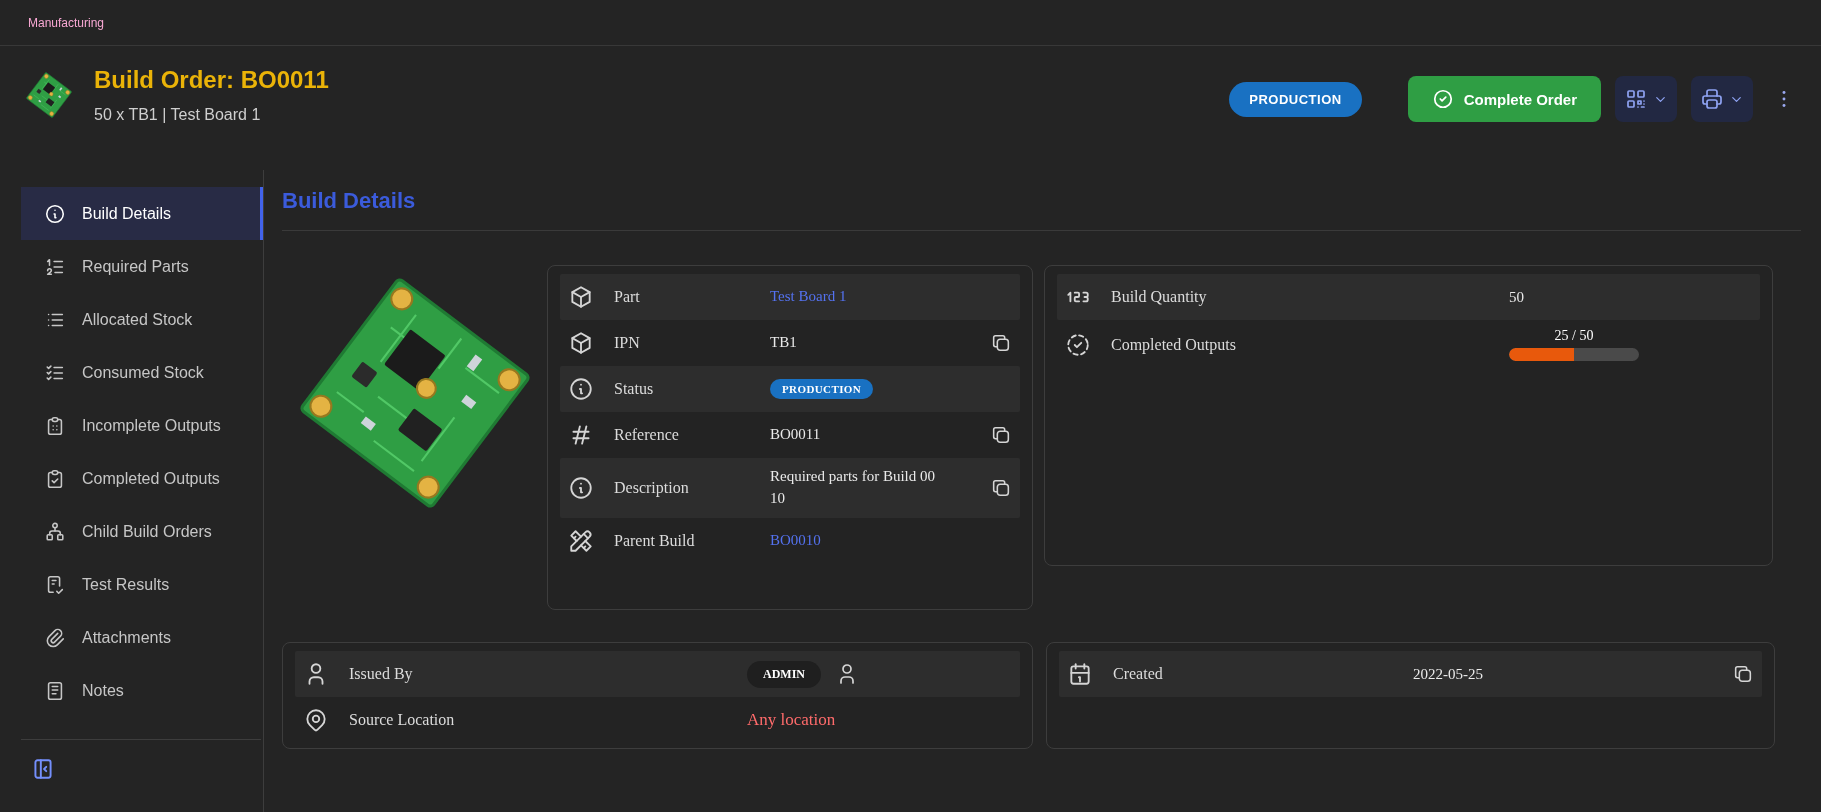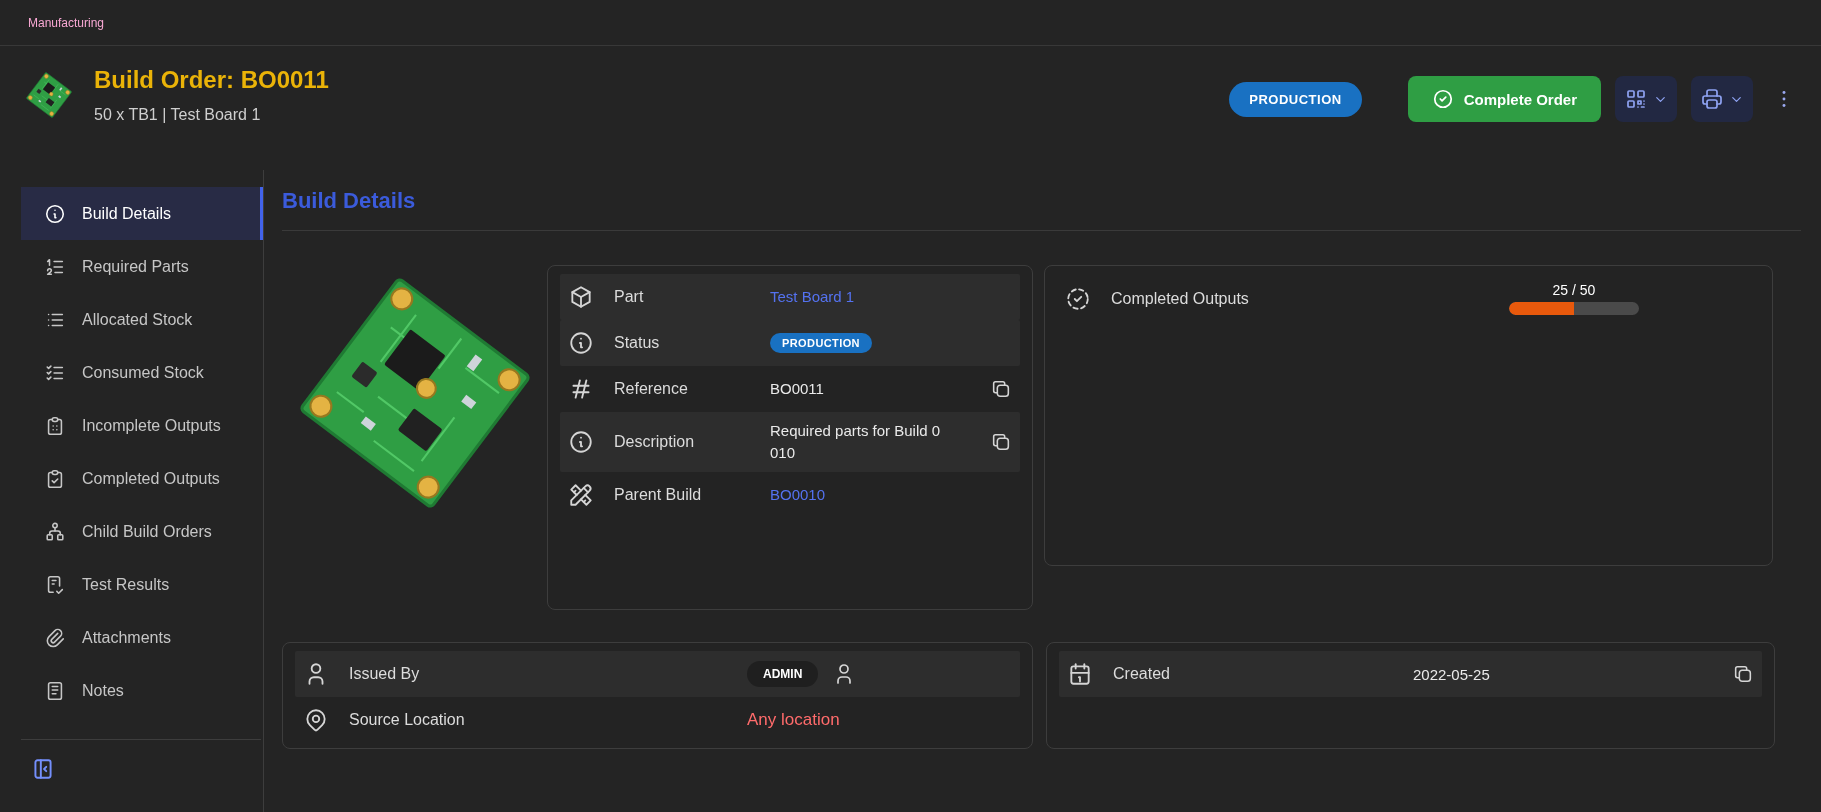--- a/index.html
+++ b/index.html
@@ -47,21 +47,21 @@
   .main { flex:1; padding:18px 46px 0 18px; }
   .main-heading { color:#3b5bdb; font-size:22px; font-weight:bold; }
   .main-sep { border-bottom:1px solid #3a3a3a; margin:16px -26px 0 0; }
   .content { margin-top:34px; display:flex; flex-direction:column; gap:16px; }
   .row-top { display:flex; gap:11px; height:361px; align-items:flex-start; }
   .col-left-top { width:751px; display:flex; align-items:flex-start; }
   .image-box { width:265px; display:flex; justify-content:center; padding-top:2px; }
   .pcb-img { width:252px; height:252px; cursor:pointer; }
 
   
-  .card { border:1px solid #3d3d3d; border-radius:8px; background:#232323; padding:8px 12px; }
+  .card { border:1px solid #3d3d3d; border-radius:8px; background:#232323; padding:8px 12px;font-family:Liberation Serif, serif; }
   .detail-card { flex:1; height:345px; }
   .qty-card { width:729px; height:301px; }
   .issued-card { width:751px; height:107px; }
   .created-card { width:729px; height:107px; }
   .trow { display:grid; align-items:center; column-gap:10px; padding:8px 8px;
     min-height:46px; border-radius:2px; }
   .trow.striped { background:#2d2d2d; }
   .detail-card .trow { grid-template-columns:36px 146px 1fr 34px; }
   .qty-card .trow { grid-template-columns:36px 388px 1fr; }
   .issued-card .trow { grid-template-columns:36px 388px 1fr; }
@@ -433,20 +433,32 @@
 
           <div class="card detail-card">
             <div class="trow striped">
               <svg class="ic" width="26" height="26">
                   <use href="#i-package"></use>
                 </svg>
               <span class="tlabel">Part</span>
               <span class="tvalue tlink">Test Board 1</span>
               <span></span>
             </div>
+            <div class="trow">
+              <svg class="ic" width="26" height="26">
+                  <use href="#i-package"></use>
+                </svg>
+              <span class="tlabel">IPN</span>
+              <span class="tvalue">TB1</span>
+              <button class="copy-btn">
+                <svg class="ic" width="22" height="22">
+                    <use href="#i-copy"></use>
+                  </svg>
+              </button>
+            </div>
             <div class="trow striped">
               <svg class="ic" width="26" height="26">
                   <use href="#i-info"></use>
                 </svg>
               <span class="tlabel">Status</span>
               <span><span class="badge-production">PRODUCTION</span></span>
               <span></span>
             </div>
             <div class="trow">
               <svg class="ic" width="26" height="26">
@@ -477,20 +489,27 @@
                   <use href="#i-tools"></use>
                 </svg>
               <span class="tlabel">Parent Build</span>
               <span class="tvalue tlink">BO0010</span>
               <span></span>
             </div>
           </div>
         </div>
 
         <div class="card qty-card">
+          <div class="trow striped">
+            <svg class="ic" width="26" height="26">
+                <use href="#i-123"></use>
+              </svg>
+            <span class="tlabel">Build Quantity</span>
+            <span class="tvalue">50</span>
+          </div>
           <div class="trow">
             <svg class="ic" width="26" height="26">
                 <use href="#i-progress"></use>
               </svg>
             <span class="tlabel">Completed Outputs</span>
             <span class="progress-wrap">
               <span class="progress-label">25 / 50</span>
               <span class="progress-track">
                 <span class="progress-fill" style="display: block; width: 50%; background: rgb(232, 89, 12);"></span>
               </span>

